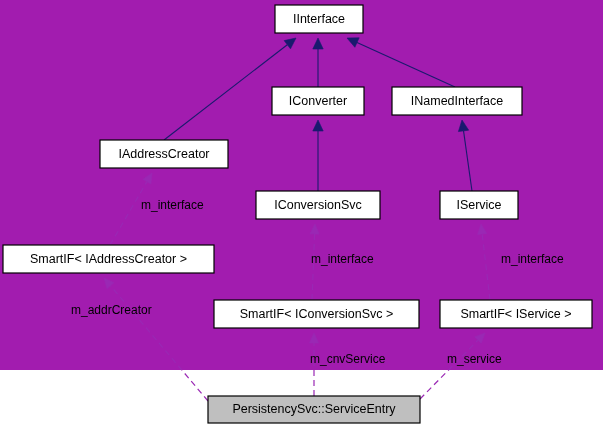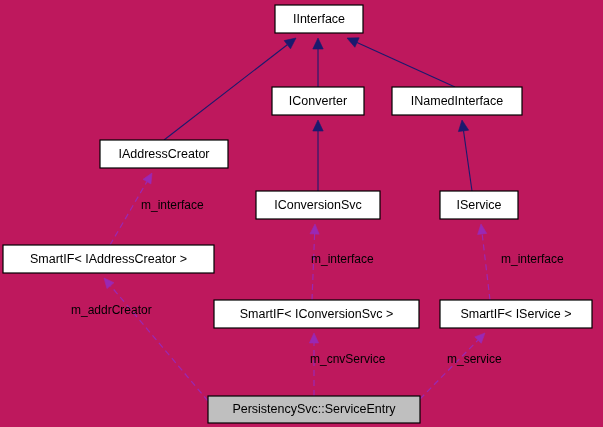--- a/index.html
+++ b/index.html
@@ -9,22 +9,22 @@
   }
   body {
     width: 603px;
     height: 427px;
     font-family: "Liberation Sans", sans-serif;
     overflow: hidden;
   }
   #diagram-root {
     position: relative;
     width: 603px;
-    height: 427px;
-    background: #be185d;
+    height: 370px;
+    background: #a21caf;
   }
   svg#uml-canvas {
     display: block;
     width: 603px;
     height: 427px;
   }
   .node-box {
     fill: #ffffff;
     stroke: #000000;
     stroke-width: 1.2;

